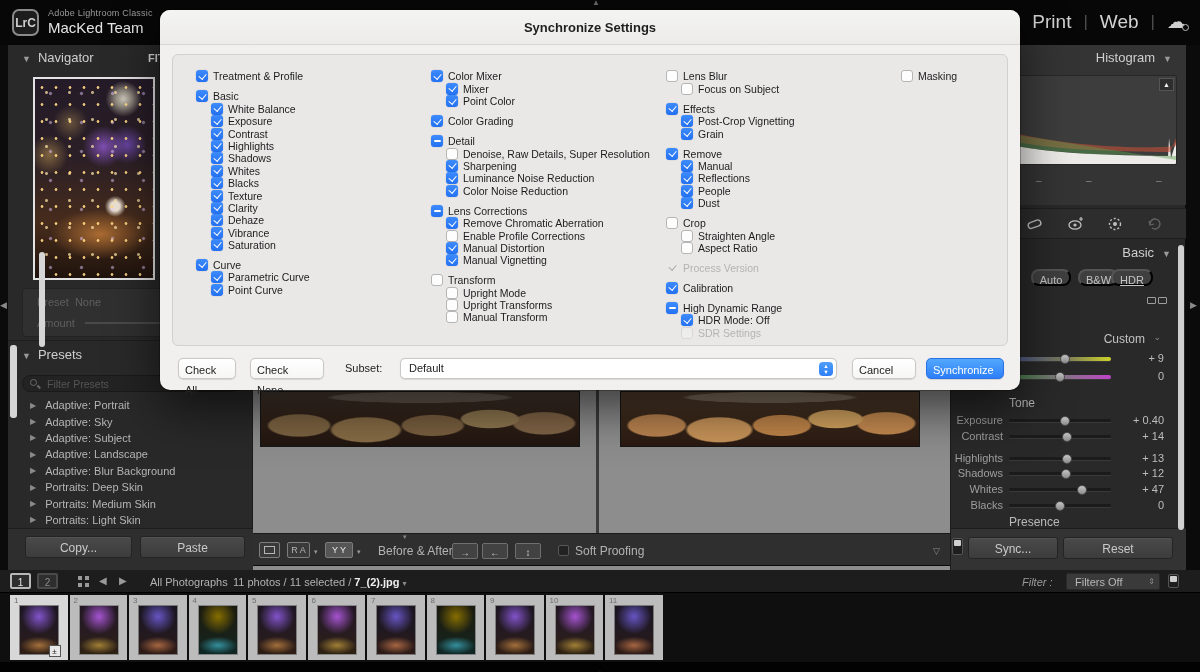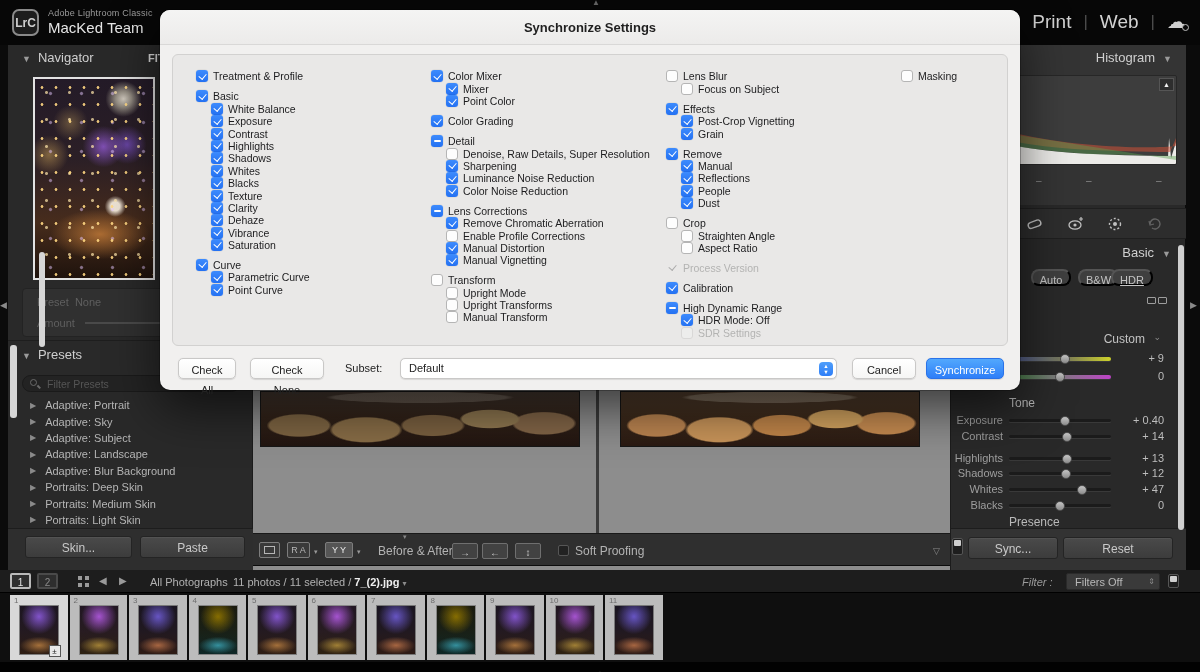--- a/index.html
+++ b/index.html
@@ -193,21 +193,21 @@
   .cb.m::after{content:"";position:absolute;left:2.5px;top:5px;width:7px;height:2px;background:#fff;border-radius:1px;}
   .cb.u{background:#fdfdfd;border:1px solid #b5b5b5;}
   .cb.dc{background:transparent;}
   .cb.dc::after{content:"";position:absolute;left:3.6px;top:1.4px;width:3.6px;height:6.4px;
     border:solid #ababab;border-width:0 1.6px 1.6px 0;transform:rotate(40deg);}
   .cb.du{background:#ededec;border:1px solid #d9d8d7;}
   .cb-lab{font-size:10.5px;color:#1c1c1e;white-space:nowrap;}
   .cb-lab.dim{color:#b3b3b2;}
   .dlg-footer{position:absolute;left:0;top:348px;width:100%;height:24px;}
   .mac-btn{position:absolute;top:0;height:21px;background:linear-gradient(#fff,#f6f6f5);border:1px solid #c9c8c7;border-radius:5px;
-    font-size:11px;color:#222;text-align:center;line-height:20px;box-shadow:0 .5px 1px rgba(0,0,0,.12);}
+    font-size:11px;color:#222;text-align:left;line-height:20px;box-shadow:0 .5px 1px rgba(0,0,0,.12);}
   .mac-btn.primary{background:linear-gradient(#52a8fd,#2e7ef8);border-color:#2a72e8;color:#fff;}
   .subset-label{position:absolute;left:185px;top:4px;font-size:11px;color:#222;}
   .subset-dd{position:absolute;left:240px;top:0;width:437px;height:21px;background:#fff;border:1px solid #c9c8c7;border-radius:5px;
     font-size:11px;color:#222;line-height:19px;padding-left:8px;box-shadow:0 .5px 1px rgba(0,0,0,.1);}
   .subset-stepper{position:absolute;right:3px;top:2.5px;width:14px;height:14px;border-radius:4px;background:linear-gradient(#4f9efa,#2e7ef8);
     color:#fff;font-size:5.5px;line-height:6.5px;text-align:center;padding-top:1px;}
 </style>
 </head>
 <body>
 
@@ -289,21 +289,21 @@
         <div class="preset-row">
           <span class="tri">▶</span>
           <span class="lab">Portraits: Medium Skin</span>
         </div>
         <div class="preset-row">
           <span class="tri">▶</span>
           <span class="lab">Portraits: Light Skin</span>
         </div>
       </div>
     <div class="lp-bottom">
-      <button class="btn-dark" style="left:17px;top:7px;width:107px;">Skin...</button>
+      <button class="btn-dark" style="left:17px;top:7px;width:107px;">Copy...</button>
       <button class="btn-dark" style="left:132px;top:7px;width:105px;">Paste</button>
     </div>
     <div class="lscroll"></div>
     <div class="lscroll2"></div>
   </aside>
 
   <main class="center">
     <div class="pane-divider"></div>
     <div class="food before"></div>
     <div class="food after"></div>

